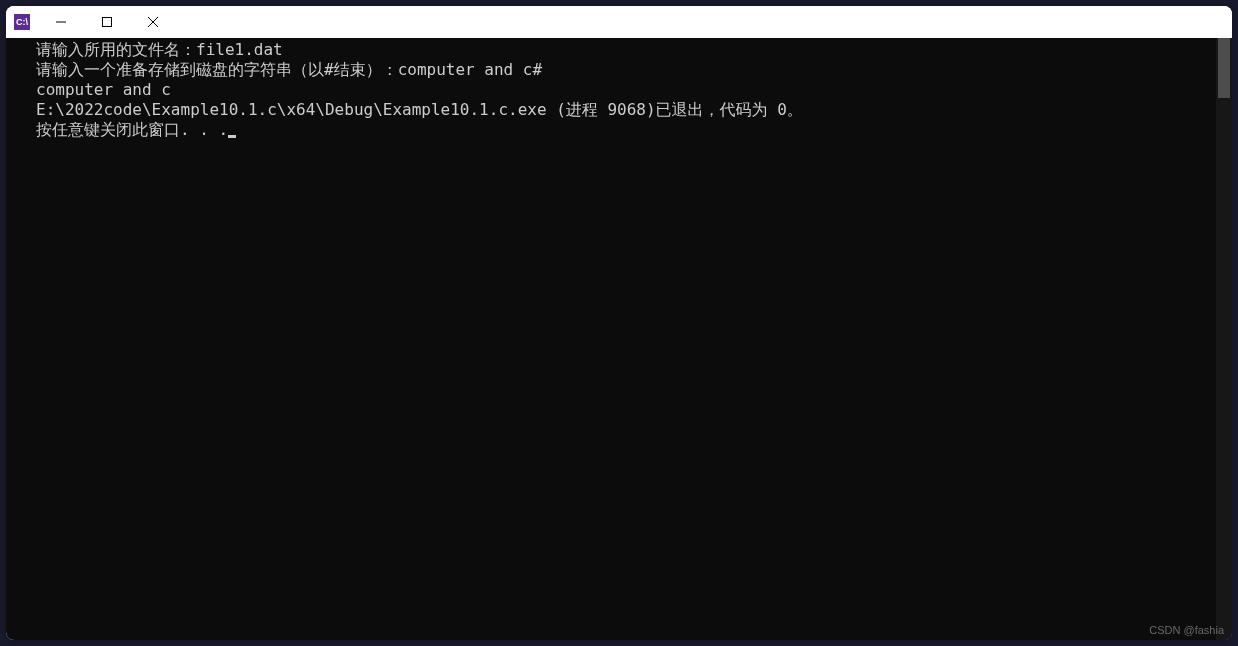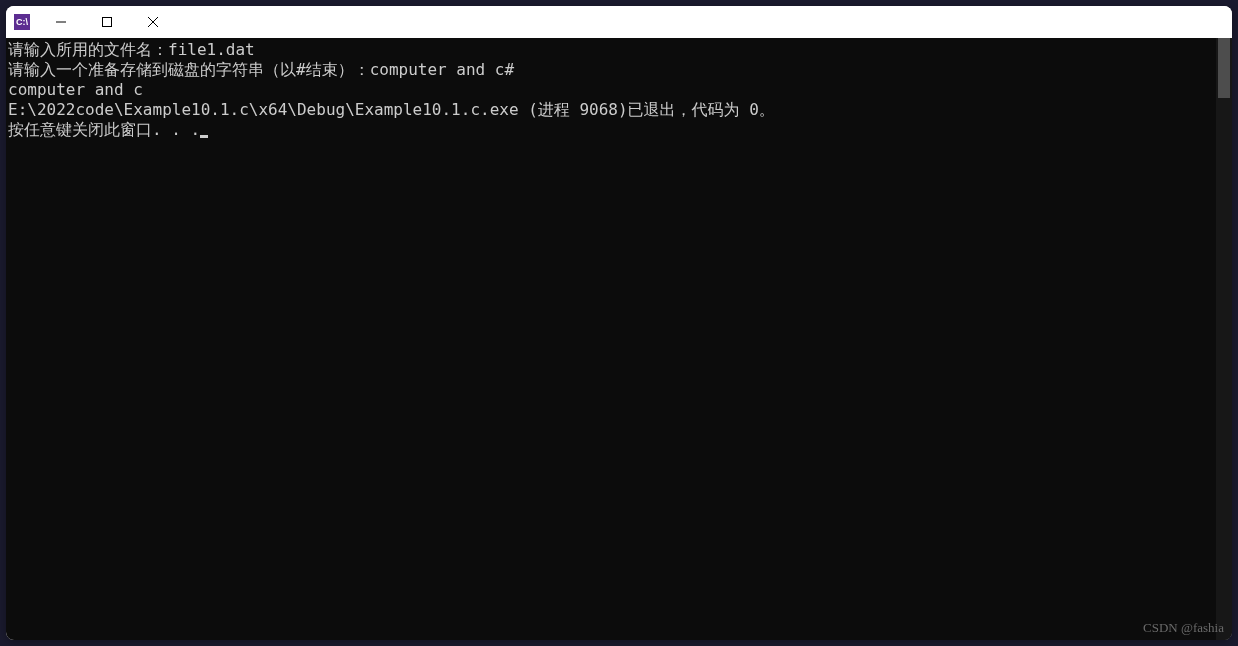--- a/index.html
+++ b/index.html
@@ -78,20 +78,21 @@
       padding: 2px 2px;
       font-family: "NSimSun", "SimSun", "Consolas", monospace;
       font-size: 16px;
       line-height: 20px;
       color: #cccccc;
       white-space: pre;
       overflow: hidden;
     }
     .console-line {
       display: block;
+      margin-left: 28px;
     }
     .cursor {
       display: inline-block;
       width: 8px;
       height: 3px;
       background: #cccccc;
       vertical-align: bottom;
       margin-bottom: 2px;
     }
     .scrollbar {
@@ -104,23 +105,23 @@
       top: 0;
       left: 2px;
       width: 12px;
       height: 60px;
       background: #4d4d4d;
     }
     .watermark {
       position: absolute;
       bottom: 4px;
       right: 8px;
-      font-size: 13px;
+      font-size: 11px;
       color: #6a6a6a;
-      font-family: Liberation Serif, serif;
+      font-family: Liberation Sans, sans-serif;
     }
   </style>
 </head>
 <body>
 
 <div class="window">
   <div class="titlebar">
     <div class="titlebar-icon">
       <span>C:\</span>
     </div>

